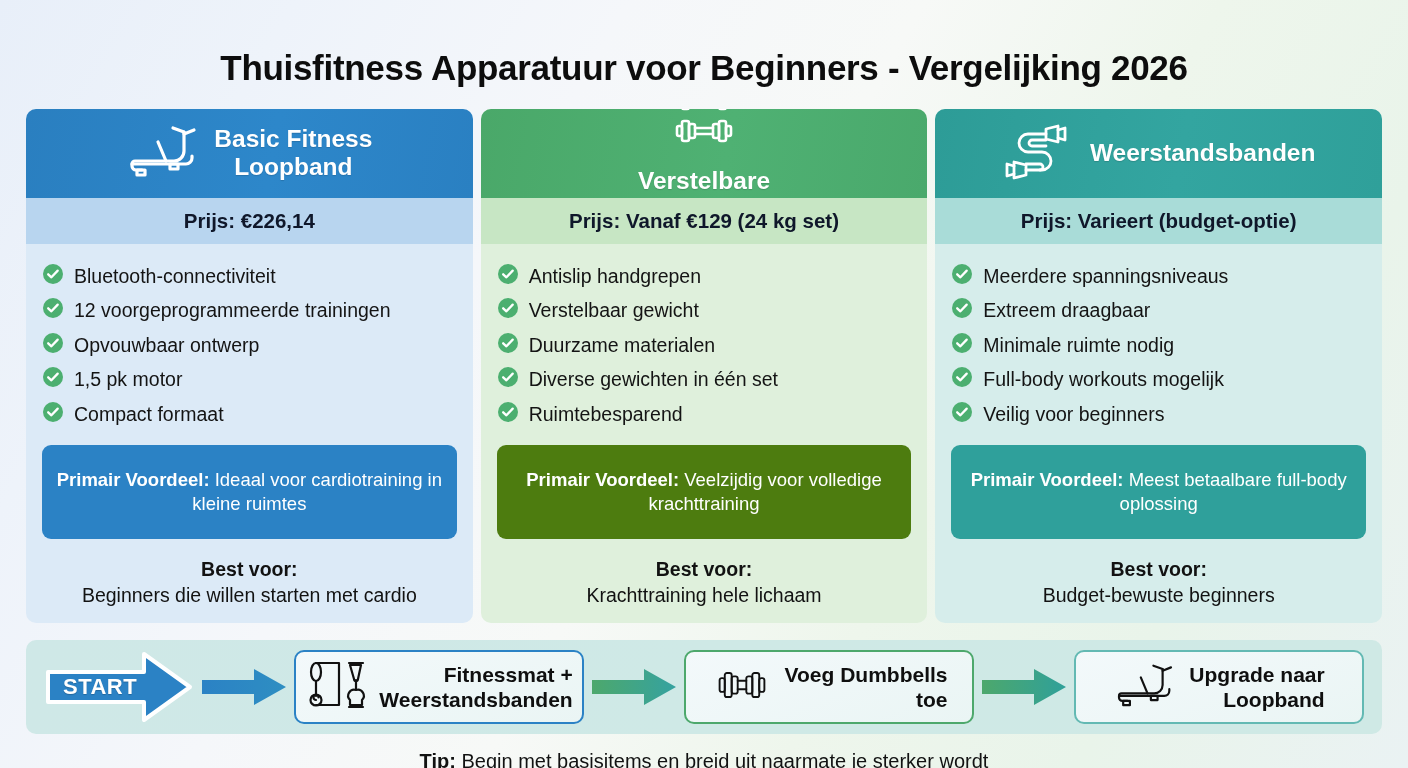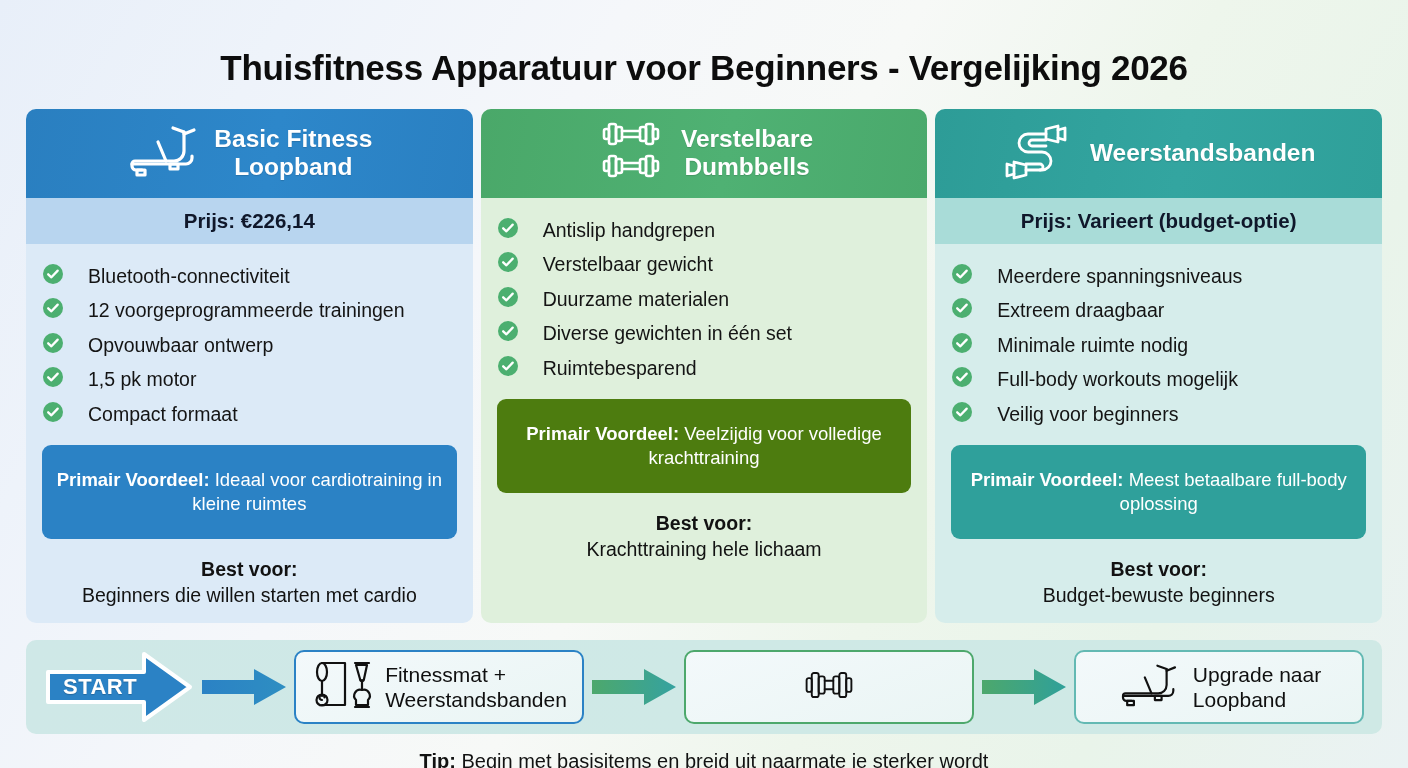--- a/index.html
+++ b/index.html
@@ -84,21 +84,21 @@
     flex: 1 1 auto;
     padding: 16px 16px 16px 16px;
     display: flex;
     flex-direction: column;
   }
 
   .feature-list { list-style: none; }
   .feature-list li {
     display: flex;
     align-items: center;
-    gap: 24px;
+    gap: 10px;
     font-size: 19.5px;
     color: #141414;
     line-height: 1.2;
     padding: 3.5px 0;
     white-space: nowrap;
   }
   .check-icon { flex: 0 0 auto; display: block; }
 
   .benefit-box {
     margin-top: 14px;
@@ -119,21 +119,21 @@
   .best-for .bf-label { font-size: 19.5px; font-weight: bold; display: block; }
   .best-for .bf-value { font-size: 19.5px; display: block; margin-top: 2px; line-height: 1.25; }
 
   
   .card.blue  { background: #dceaf7; }
   .card.blue .card-header { background: linear-gradient(100deg,#2a7fc0 0%, #2d87ca 55%, #2a80c2 100%); }
   .card.blue .price-strip { background: #b8d5ef; }
   .card.blue .benefit-box { background: #2b82c5; }
 
   .card.green { background: #dff0dc; }
-  .card.green .card-header { background: linear-gradient(100deg,#4aa869 0%, #4fb173 55%, #4aa96c 100%); }
+  .card.green .card-header { background: linear-gradient(100deg,#4aa869 0%, #4fb173 55%, #4aa96c 100%); flex-direction: column; }
   .card.green .price-strip { background: #c7e6c4; }
   .card.green .benefit-box { background: #4d7c0f; }
 
   .card.teal  { background: #d6edeb; }
   .card.teal .card-header { background: linear-gradient(100deg,#2d9c97 0%, #33a5a0 55%, #2fa09a 100%); }
   .card.teal .price-strip { background: #a9dcd8; }
   .card.teal .benefit-box { background: #2fa09b; }
 
   
   .flow-wrap {
@@ -176,23 +176,23 @@
     justify-content: center;
     gap: 12px;
     padding: 0 12px;
     min-width: 0;
   }
   .flow-node.n1 { border: 2px solid #2b82c5; max-width: 332px; }
   .flow-node.n2 { border: 2px solid #4da86c; max-width: 312px; }
   .flow-node.n3 { border: 2px solid #63b9b3; max-width: 332px; }
   .flow-node .node-label {
     font-size: 21px;
-    font-weight: normal;
+    font-weight: bold;
     color: #0f0f0f;
-    text-align: left;
+    text-align: right;
     line-height: 1.2;
   }
   .flow-node .node-icon { flex: 0 0 auto; display: block; }
 
   .flow-arrow { flex: 0 0 auto; width: 100px; display: flex; align-items: center; justify-content: center; }
 
   
   .tip-line {
     text-align: center;
     margin-top: 16px;
@@ -313,20 +313,21 @@
             <path d="M27 13 L45 13 M27 19 L45 19"></path>
           </g>
         </svg>
       </span>
       <span class="title-txt">
         <span>Verstelbare</span><br>
         <span>Dumbbells</span>
       </span>
     </div>
 
+    <div class="price-strip">Prijs: Vanaf €129 (24 kg set)</div>
 
     <div class="card-body">
       <ul class="feature-list">
         <li>
           <span class="check-icon">
             <svg width="22" height="22" viewBox="0 0 22 22">
                 <circle cx="11" cy="11" r="10" fill="#4caf70"></circle>
                 <path d="M6.2 11.3 L9.4 14.3 L15.7 7.6" fill="none" stroke="#fff" stroke-width="2.3" stroke-linecap="round" stroke-linejoin="round"></path>
               </svg>
           </span>
@@ -523,20 +524,24 @@
       <svg width="62" height="38" viewBox="0 0 72 34" fill="none" stroke="#111111" stroke-width="2.2" stroke-linecap="round" stroke-linejoin="round">
         <rect x="16" y="3" width="8" height="28" rx="2.5"></rect>
         <rect x="24" y="7" width="7" height="20" rx="2.5"></rect>
         <rect x="10" y="9" width="6" height="16" rx="2.5"></rect>
         <rect x="48" y="3" width="8" height="28" rx="2.5"></rect>
         <rect x="41" y="7" width="7" height="20" rx="2.5"></rect>
         <rect x="56" y="9" width="6" height="16" rx="2.5"></rect>
         <path d="M31 12 L41 12 M31 22 L41 22"></path>
       </svg>
     </span>
+    <span class="node-label">
+      <span>Voeg Dumbbells</span><br>
+      <span>toe</span>
+    </span>
   </div>
 
   <div class="flow-arrow">
     <svg width="84" height="40" viewBox="0 0 84 40">
       <defs>
           <linearGradient id="ga3" x1="0" y1="0" x2="1" y2="0">
         <stop offset="0%" stop-color="#4da86c"></stop>
             <stop offset="100%" stop-color="#2fa09a"></stop>
       </linearGradient>
         </defs>

